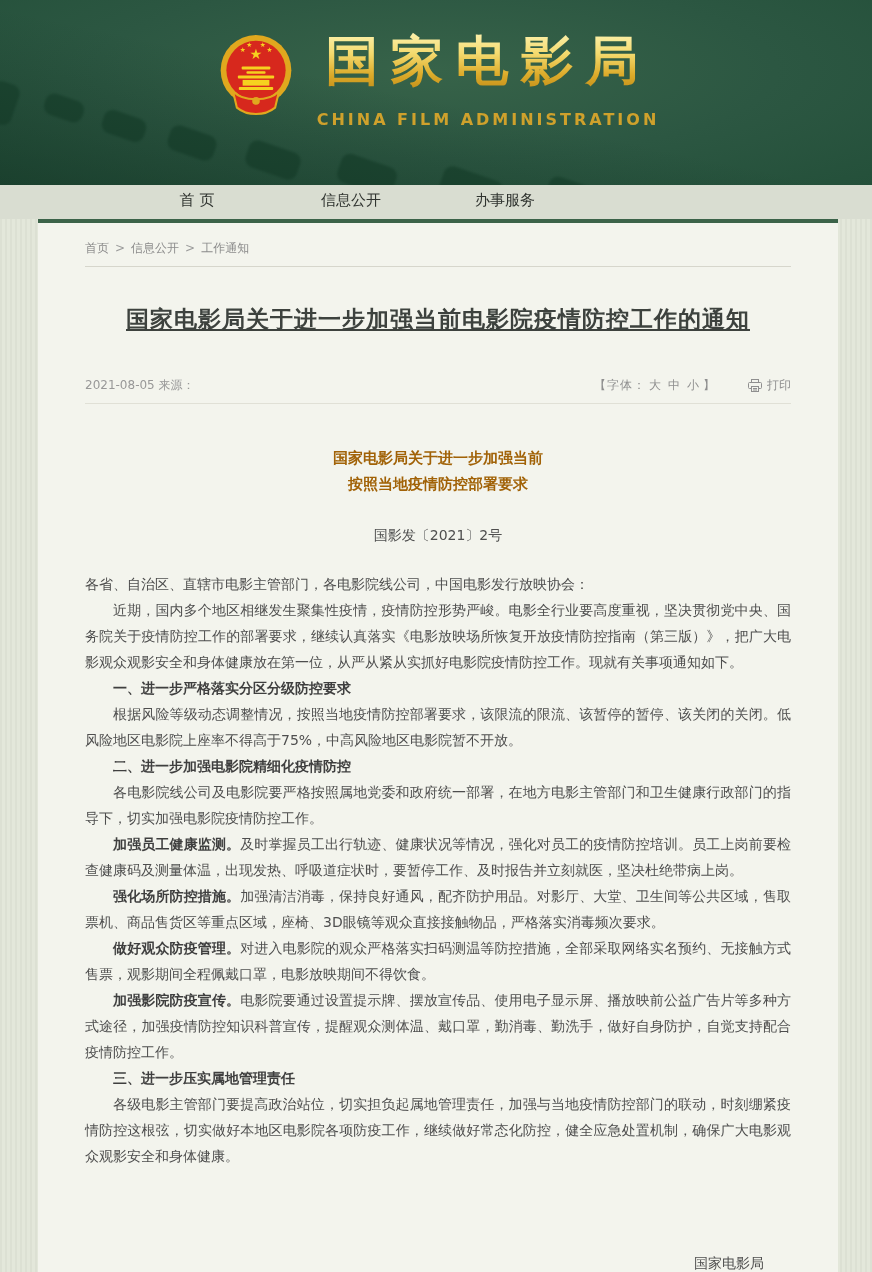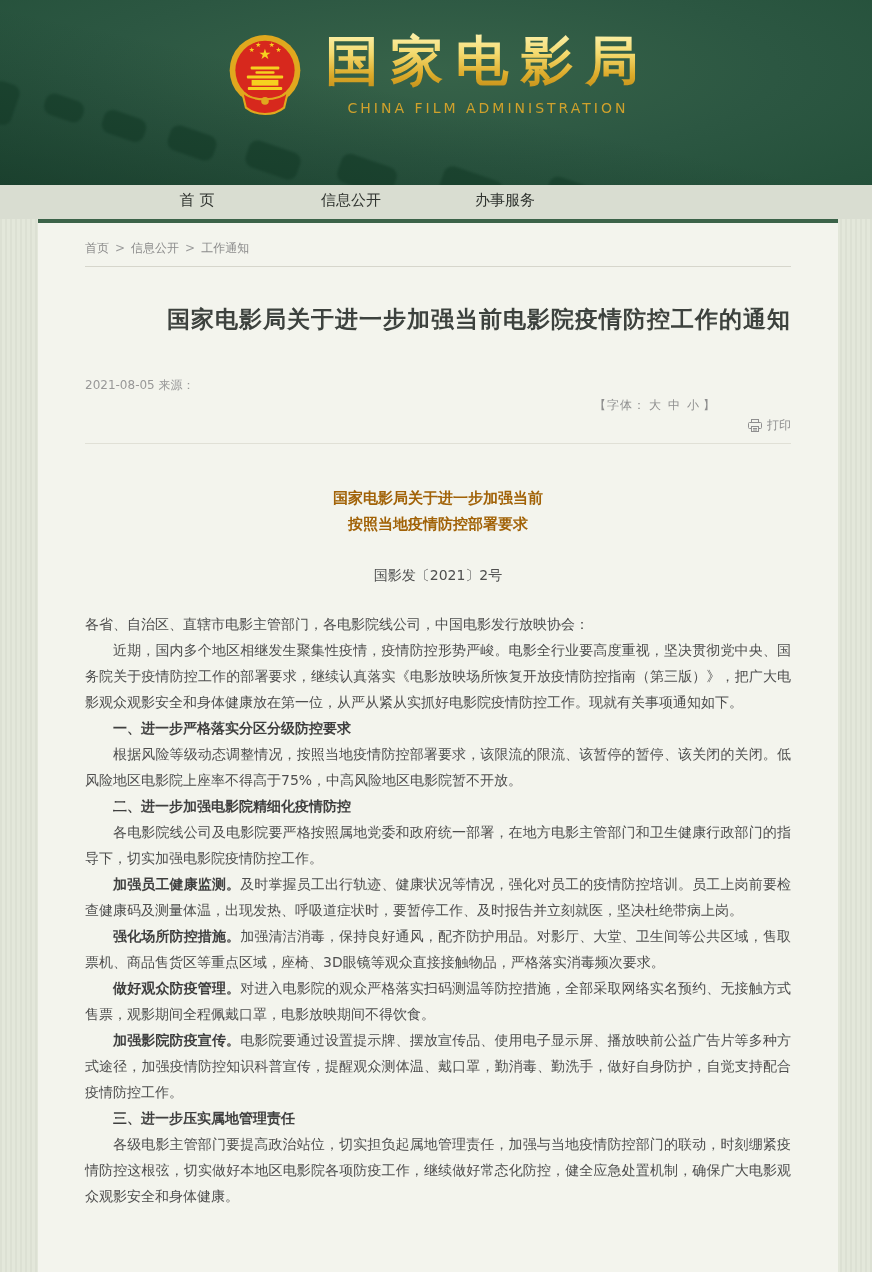--- a/index.html
+++ b/index.html
@@ -26,54 +26,54 @@
   }
   .logo-group{ position:relative; z-index:2; display:flex; justify-content:center; align-items:flex-start; padding-top:30px; }
   .emblem-wrap{ width:86px; margin-right:18px; }
   .logo-text{ text-align:center; }
   .logo-cn{
     font-size:53px; font-weight:700; letter-spacing:12px; line-height:62px; white-space:nowrap;
     color:#e9c14a;
     background:linear-gradient(180deg,#fdf4b4 0%,#f4da6e 38%,#dcab2a 72%,#c08c18 100%);
     -webkit-background-clip:text; background-clip:text; -webkit-text-fill-color:transparent;
   }
-  .logo-en{ margin-top:8px; font-size:14px; font-weight:400; letter-spacing:3px; color:#cfa12c; white-space:nowrap; }
+  .logo-en{ margin-top:18px; font-size:16px; font-weight:700; letter-spacing:3px; color:#cfa12c; white-space:nowrap; }
 
   
   .main-nav{ height:34px; background:#d9ddd1; display:flex; padding-left:120px; }
   .main-nav .nav-item{
     width:154px; line-height:30px; text-align:center;
     font-size:15px; color:#2f332f; cursor:pointer;
   }
 
   
   .card{
     width:800px; margin-left:38px; min-height:1053px;
     background:#f3f4ed; border-top:4px solid #3c6349;
     padding:0 47px 40px 47px;
   }
   .breadcrumb{ padding-top:17px; padding-bottom:9px; font-size:12px; color:#8b8b8b;
     border-bottom:1px solid #d6d6cc; }
   .breadcrumb .crumb{ cursor:pointer;text-align:center; }
   .breadcrumb .sep{ margin:0 6px; color:#9a9a9a; }
 
   .article-title{
-    margin-top:37px; text-align:right;
-    font-size:23px; font-weight:600; color:#3d423e; letter-spacing:1px;
+    margin-top:37px; text-align:center;
+    font-size:23px; font-weight:600; color:#3d423e; letter-spacing:1px;text-decoration:underline;
   }
 
   .meta-row{
     margin-top:42px; padding-bottom:9px; border-bottom:1px solid #e0e0d6;
     display:flex; justify-content:space-between; align-items:flex-start;
     font-size:12px; color:#989898;
   }
   .meta-right{ display:flex; align-items:center; gap:4px; }
   .font-ctl{ color:#8f8f8f; letter-spacing:1px; }
   .font-ctl .opt{ cursor:pointer; margin:0 3px; }
-  .print-btn{ display:inline-flex; align-items:center; gap:5px; margin-left:28px; cursor:pointer; color:#8f8f8f;margin-top:40px; }
+  .print-btn{ display:inline-flex; align-items:center; gap:5px; margin-left:28px; cursor:pointer; color:#8f8f8f; }
 
   
   .doc{ color:#4e4e4e; }
   .doc-heading{ margin-top:41px; text-align:center; font-size:15px; font-weight:700; line-height:26px; color:#a16207; }
   .doc-number{ margin-top:25px; text-align:center; font-size:14px; line-height:26px; }
   .doc-body{ margin-top:23px; font-size:14px; line-height:26px; }
   .doc-body p{ margin:0; text-align:justify; }
   .doc-body p.doc-para, .doc-body p.doc-lead{ text-indent:2em; }
   .doc-body p.doc-heading-line{ text-indent:2em; font-weight:700; color:#3f3f3f; }
   .doc-body b{ font-weight:700; color:#3f3f3f; }

